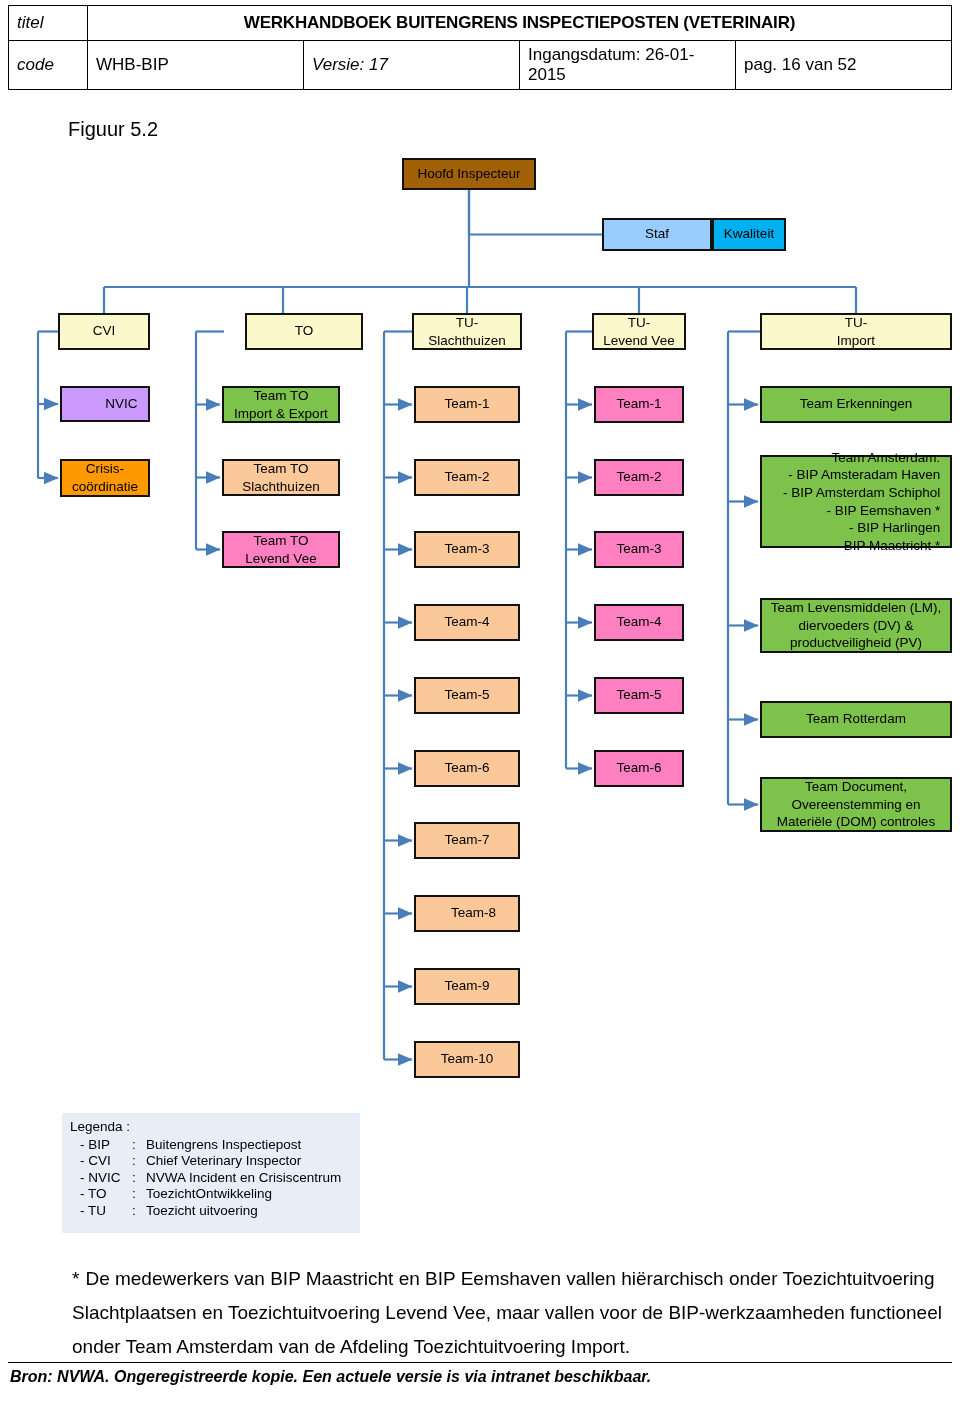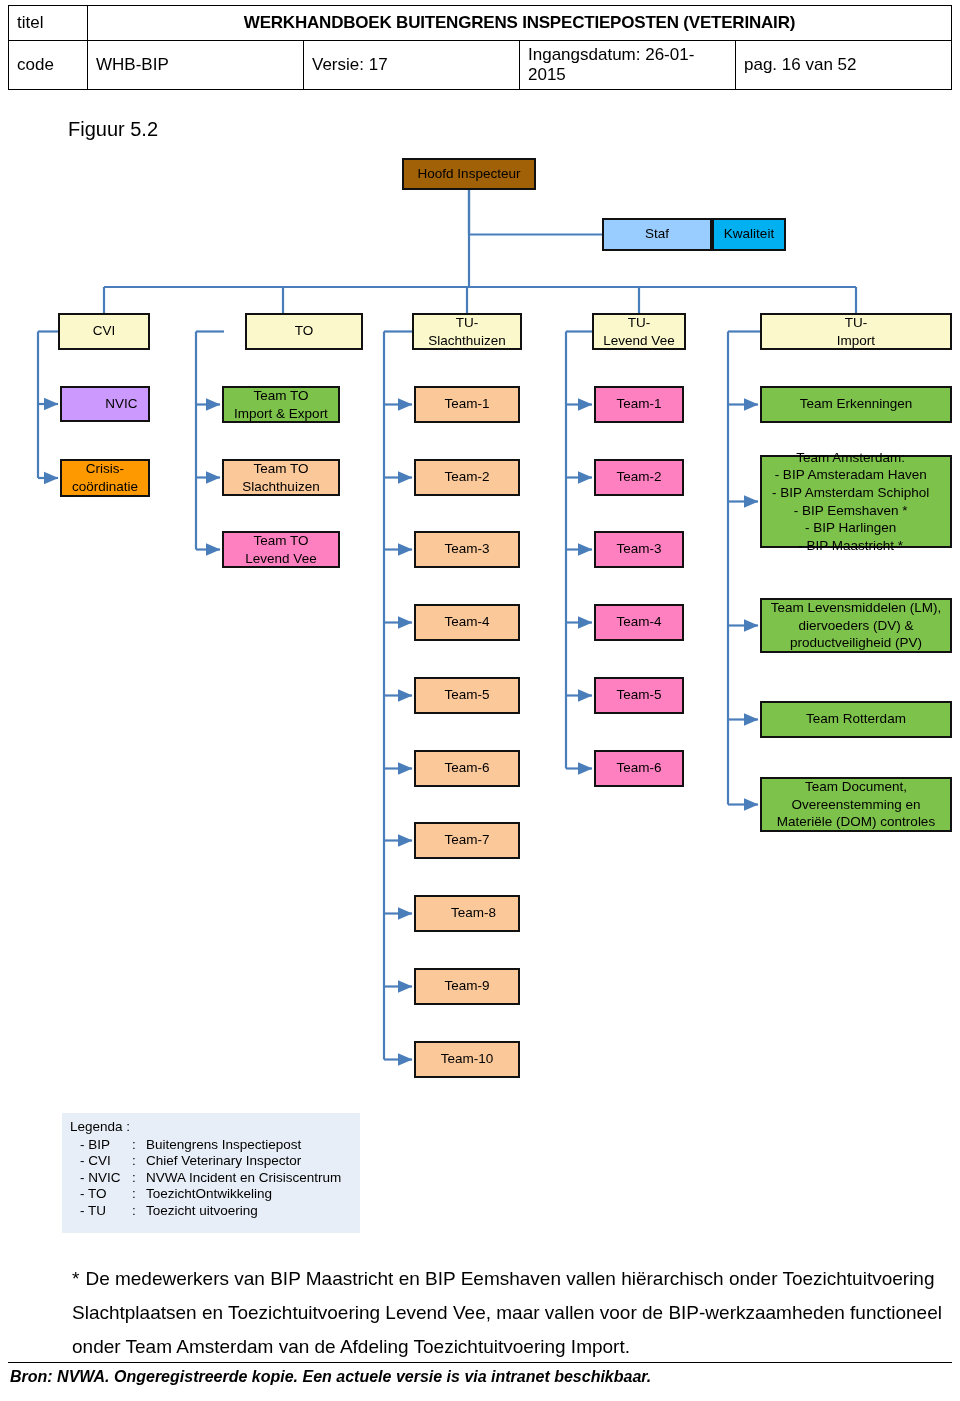--- a/index.html
+++ b/index.html
@@ -25,29 +25,29 @@
     border-collapse: collapse;
     table-layout: fixed;
   }
   .doc-header td {
     border: 1.5px solid #000;
     padding: 4px 8px;
     font-size: 17px;
     vertical-align: middle;
     height: 26px;
   }
-  .hdr-label { width: 62px; font-size: 17px; }
+  .hdr-label { width: 62px; font-size: 17px; font-style: italic; }
   .hdr-title {
     text-align: center;
     font-weight: bold;
     font-size: 18.5px;
     letter-spacing: -0.2px;
   }
   .hdr-code  { width: 220px; }
-  .hdr-vers  { width: 160px; }
+  .hdr-vers  { width: 160px; font-style: italic; }
   .hdr-ingang{ width: 300px; }
   .hdr-pag   { width: 180px; }
 
   
   .figuur {
     position: absolute;
     left: 68px;
     top: 118px;
     font-size: 20px;
   }
@@ -75,21 +75,21 @@
     display: flex;
     align-items: center;
     justify-content: center;
     text-align: center;
     font-size: 13.5px;
     line-height: 1.22;
     white-space: pre-line;
     padding: 1px 3px;
   }
   .node.multiline { line-height: 1.3; }
-  .node-left { justify-content: flex-start; text-align: center; padding-left: 10px; }
+  .node-left { justify-content: flex-start; text-align: right; padding-left: 21px; }
 
   
   .legend {
     position: absolute;
     left: 62px;
     top: 1113px;
     width: 298px;
     height: 120px;
     background: #e8eef7;
     font-size: 13.5px;

